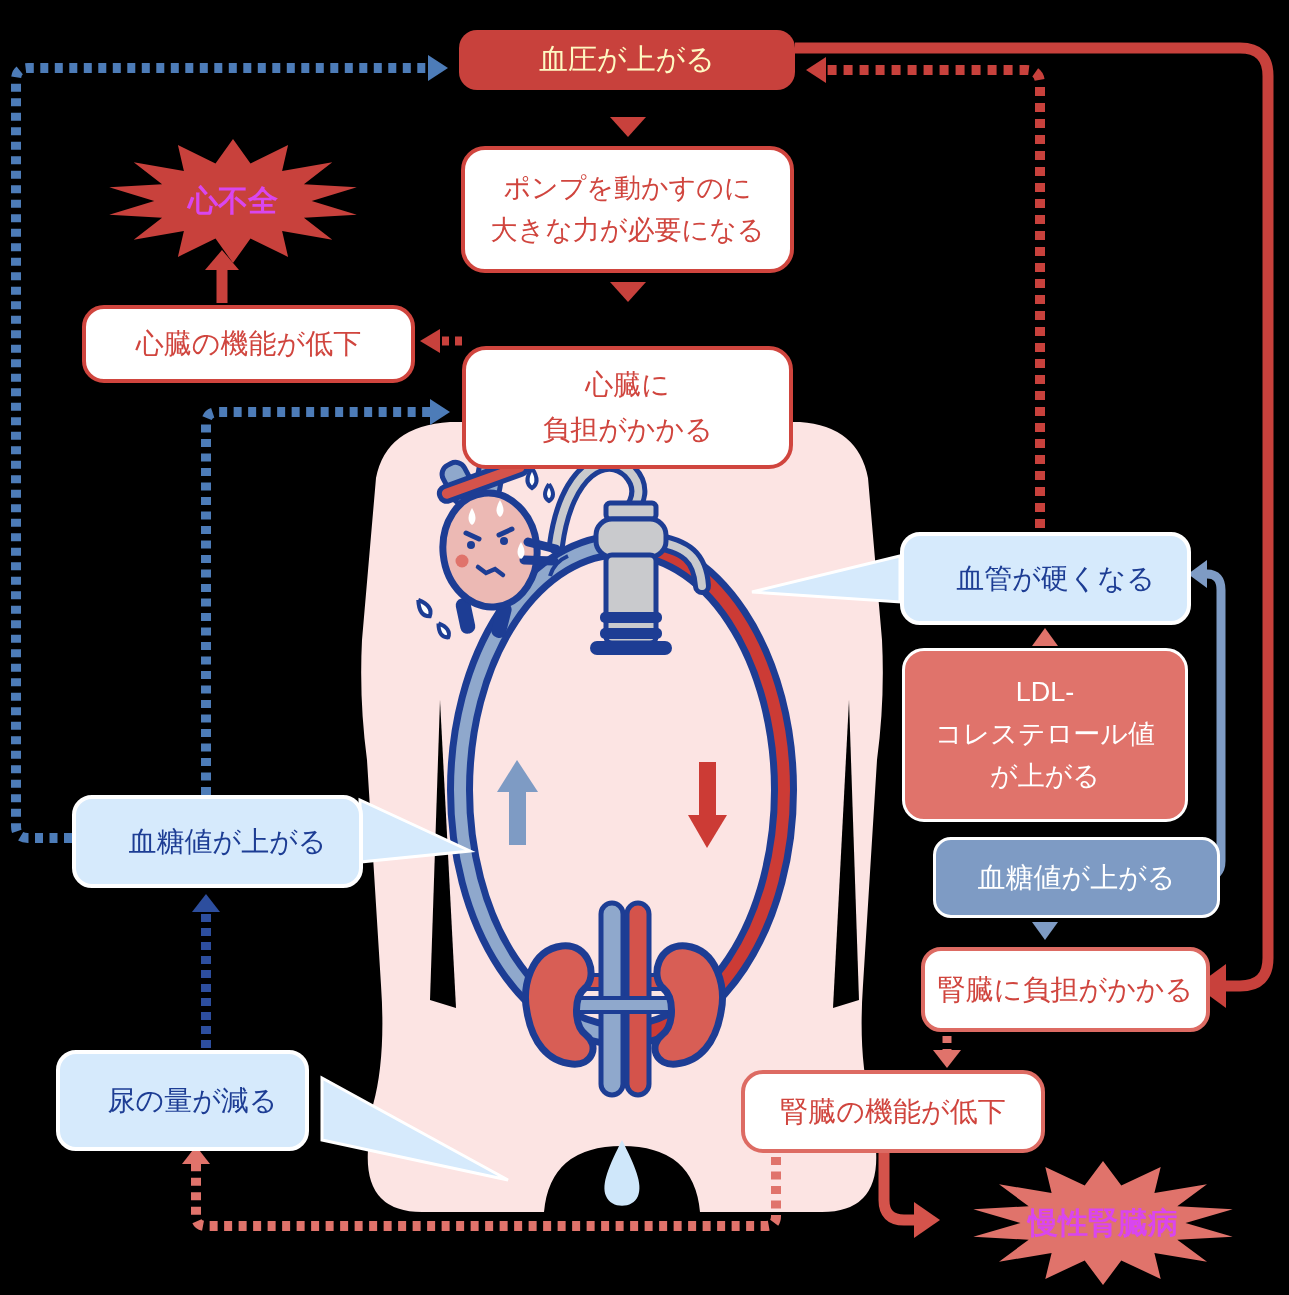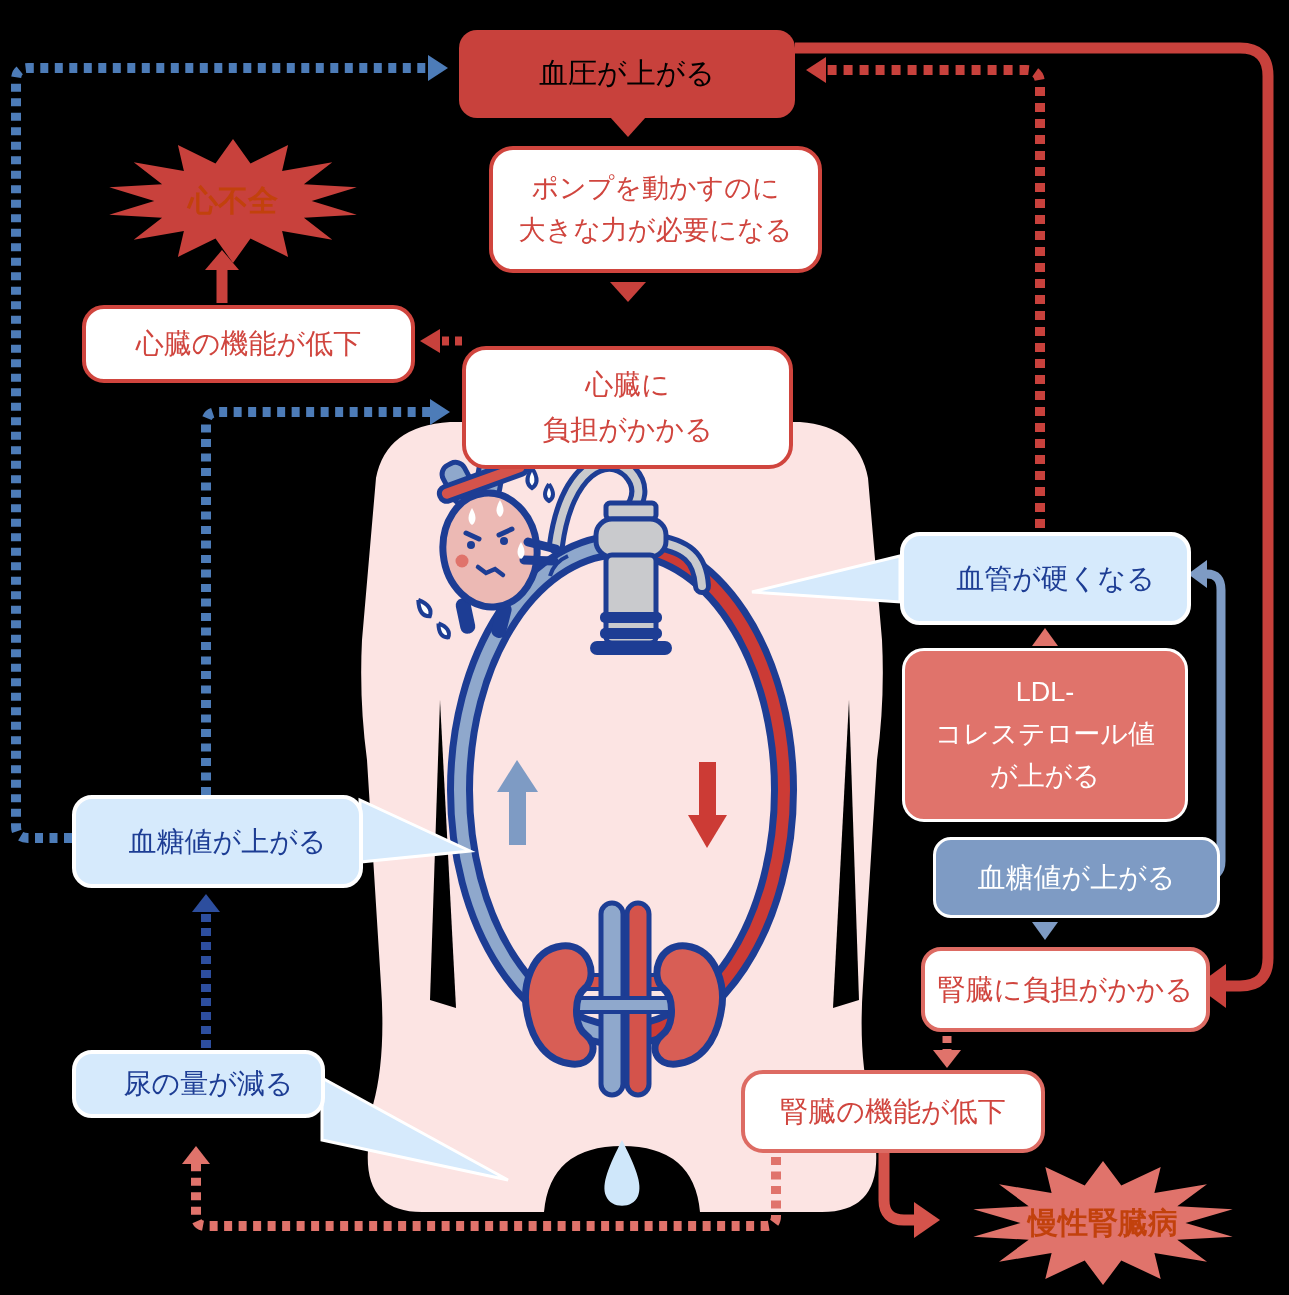--- a/index.html
+++ b/index.html
@@ -2,43 +2,43 @@
 <html><head>
 <meta charset="utf-8">
 <style>
   html,body{margin:0;padding:0;background:#000;}
   .canvas{position:relative;width:1289px;height:1295px;background:#000;overflow:hidden;
           font-family:"Liberation Sans","DejaVu Sans",sans-serif;}
   .canvas svg.layer{position:absolute;left:0;top:0;}
   .box{position:absolute;display:flex;align-items:center;justify-content:center;
        text-align:center;white-space:pre-line;box-sizing:border-box;z-index:2;}
   
-  .b-bp{left:459px;top:30px;width:336px;height:88px;background:#c8413c;border-radius:18px;
-        color:#000000;font-size:29px;}
+  .b-bp{left:459px;top:30px;width:336px;height:60px;background:#c8413c;border-radius:18px;
+        color:#fef9c3;font-size:29px;}
   
   .wred{background:#fff;border:4px solid #d0453e;color:#d0453e;}
-  .b-pump{left:461px;top:146px;width:333px;height:127px;border-radius:24px;font-size:27px;line-height:1.55;margin-left:28px;}
+  .b-pump{left:461px;top:146px;width:333px;height:127px;border-radius:24px;font-size:27px;line-height:1.55;}
   .b-heartburden{left:462px;top:305px;width:331px;height:123px;border-radius:24px;font-size:28px;line-height:1.6;margin-top:41px;}
   .b-heartfunc{left:82px;top:305px;width:333px;height:78px;border-radius:22px;font-size:28px;text-align:center;}
   
   .wsal{background:#fff;border:4px solid #dd6b63;color:#d0453e;margin-left:18px;}
   .b-kidneyburden{left:903px;top:947px;width:289px;height:85px;border-radius:20px;font-size:28px;}
   .b-kidneyfunc{left:723px;top:1070px;width:304px;height:83px;border-radius:22px;font-size:28px;}
   
   .blub{background:#d6eafc;border:4px solid #fff;color:#1d3d94;padding-left:20px;}
   .b-bloodvol{left:72px;top:795px;width:291px;height:93px;border-radius:20px;font-size:28px;}
-  .b-urine{left:72px;top:1050px;width:253px;height:68px;border-radius:20px;font-size:28px;}
+  .b-urine{left:56px;top:1050px;width:253px;height:101px;border-radius:20px;font-size:28px;}
   .b-vessel{left:900px;top:532px;width:291px;height:93px;border-radius:20px;font-size:28px;}
   
   .b-ldl{left:902px;top:648px;width:286px;height:174px;background:#e0736b;border:3px solid #fff;
          border-radius:22px;color:#fff;font-size:27px;line-height:1.55;}
   .b-glucose{left:902px;top:837px;width:287px;height:81px;background:#7e9bc4;border:3px solid #fff;
          border-radius:18px;color:#fff;font-size:28px;margin-left:31px;}
   
-  .burst-label{position:absolute;transform:translate(-50%,-50%);color:#c2410c;font-weight:bold;
+  .burst-label{position:absolute;transform:translate(-50%,-50%);color:#d946ef;font-weight:bold;
          font-size:30px;z-index:3;white-space:nowrap;}
   .lbl-hf{left:233px;top:201px;}
   .lbl-ckd{left:1103px;top:1223px;}
 </style>
 </head>
 <body>
 
 <div class="canvas">
 
   <svg class="layer" width="1289" height="1295" viewBox="0 0 1289 1295">

